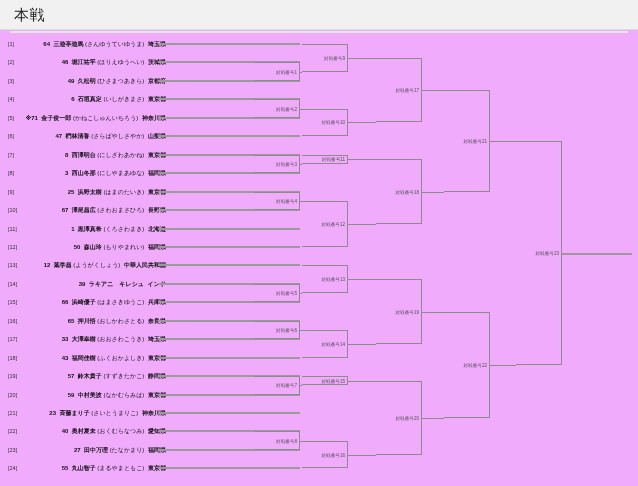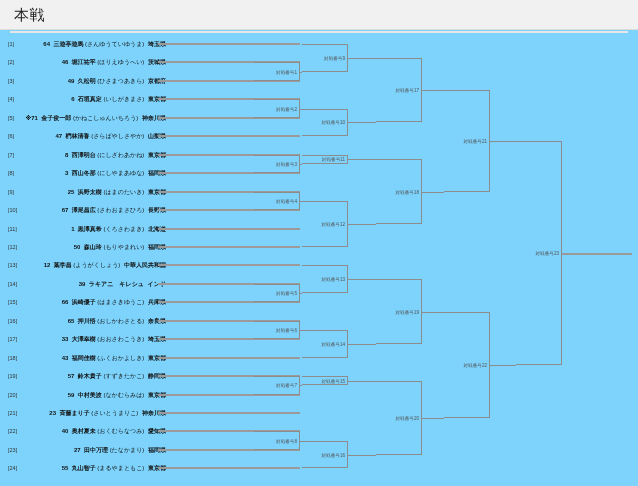--- a/index.html
+++ b/index.html
@@ -5,21 +5,21 @@
   * { box-sizing: border-box; }
   html, body {
     margin: 0; padding: 0;
     background: #ffffff;
     font-family: "Liberation Sans", "DejaVu Sans", sans-serif;
   }
   #page {
     position: relative;
     width: 638px; height: 486px;
     overflow: hidden;
-    background: #7dd3fc;
+    background: #f0abfc;
   }
 
   
   .header {
     position: absolute;
     left: 0; top: 0;
     width: 638px; height: 30px;
     background: #f1f1f1;
     border-bottom: 1px solid #dcdcdc;
   }

